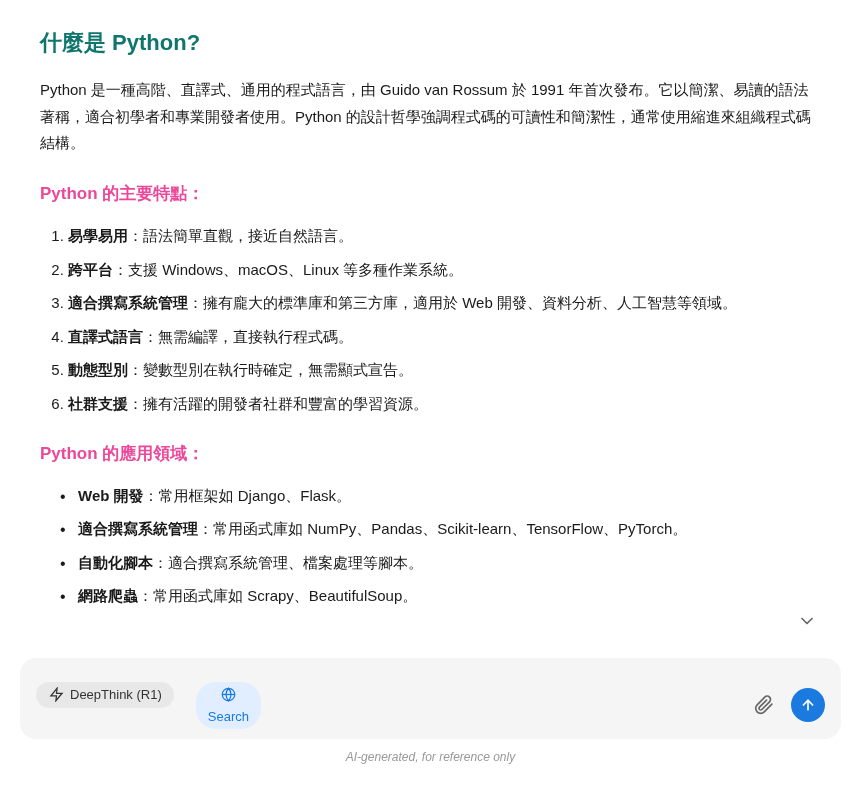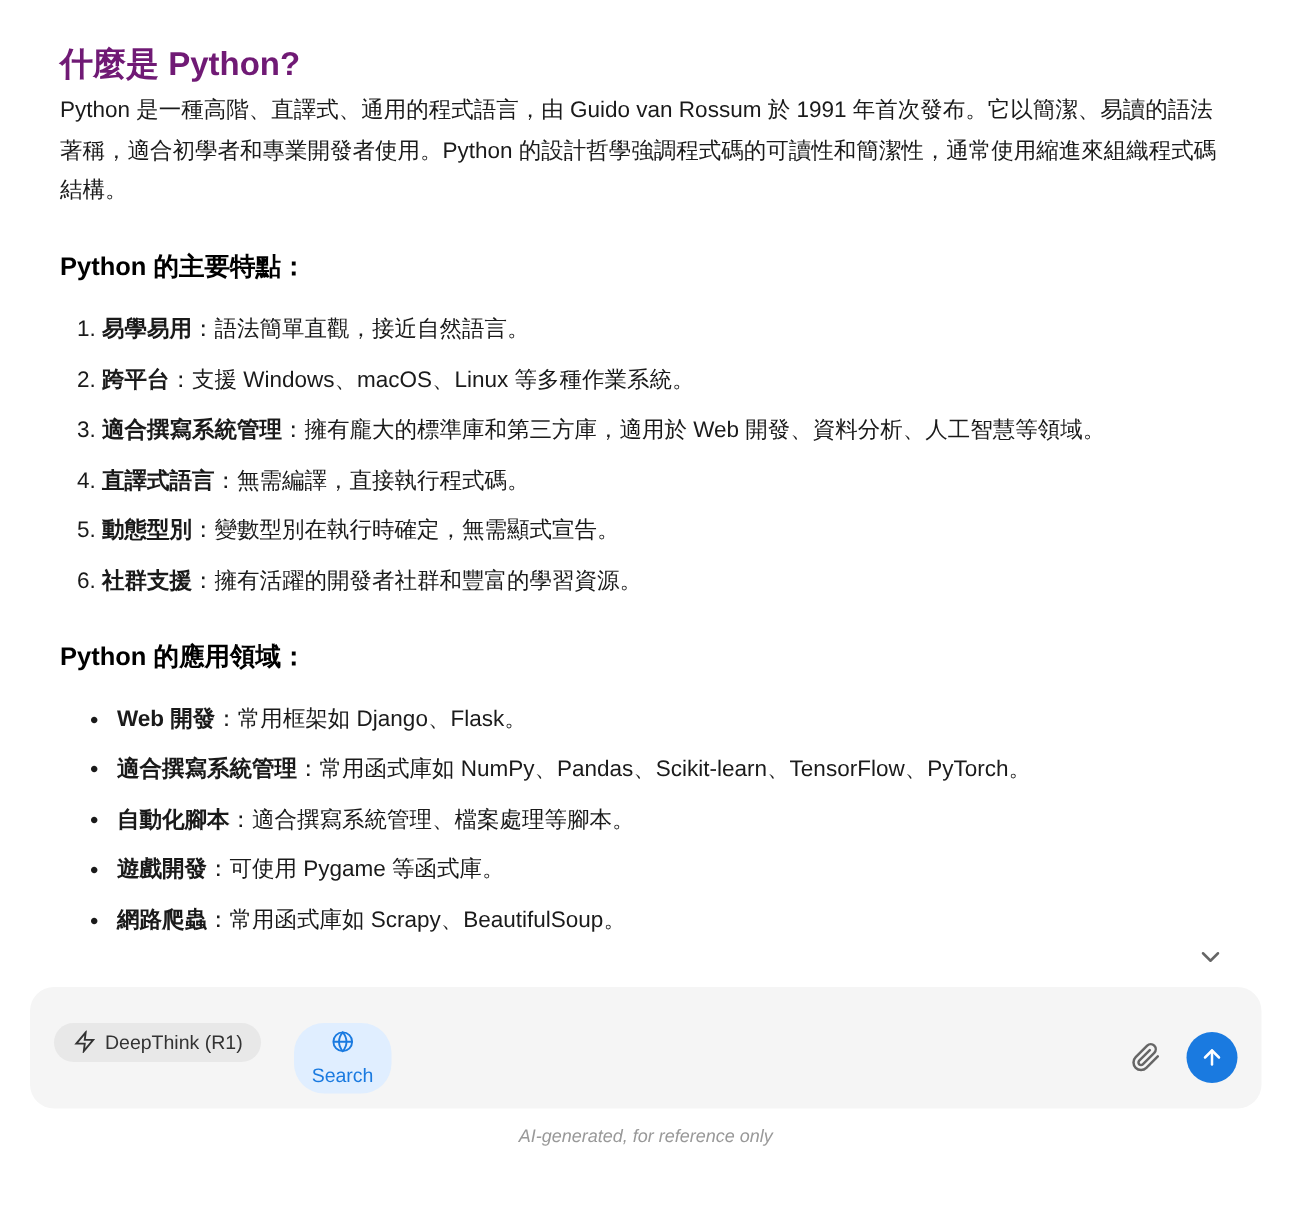--- a/index.html
+++ b/index.html
@@ -21,36 +21,37 @@
     }
 
     .content-area {
       padding: 24px 40px 160px 40px;
       max-width: 861px;
     }
 
     .page-title {
       font-size: 22px;
       font-weight: 700;
-      color: #701a75;
+      margin-bottom: 16px;
+      color: #0f766e;
     }
 
     .intro-paragraph {
       font-size: 15px;
       line-height: 1.75;
       margin-bottom: 24px;
       color: #1a1a1a;
     }
 
     .section-heading {
       font-size: 17px;
       font-weight: 700;
       margin-bottom: 14px;
       margin-top: 8px;
-      color: #000000;
+      color: #ec4899;
     }
 
     .ordered-list {
       padding-left: 28px;
       margin-bottom: 24px;
     }
 
     .ordered-list li {
       margin-bottom: 8px;
       line-height: 1.7;
@@ -274,23 +275,20 @@
 
   <ul class="bullet-list">
     <li>
       <span class="term">Web 開發</span>：常用框架如 Django、Flask。
     </li>
     <li>
       <span class="term">適合撰寫系統管理</span>：常用函式庫如 NumPy、Pandas、Scikit-learn、TensorFlow、PyTorch。
     </li>
     <li>
       <span class="term">自動化腳本</span>：適合撰寫系統管理、檔案處理等腳本。
-    </li>
-    <li>
-      <span class="term">遊戲開發</span>：可使用 Pygame 等函式庫。
     </li>
     <li>
       <span class="term">網路爬蟲</span>：常用函式庫如 Scrapy、BeautifulSoup。
     </li>
   </ul>
 
   <div class="scroll-down-area">
     <div class="chevron-down">
       <svg viewBox="0 0 24 24" fill="none" stroke="currentColor" stroke-width="2" stroke-linecap="round" stroke-linejoin="round">
         <polyline points="6 9 12 15 18 9"></polyline>

